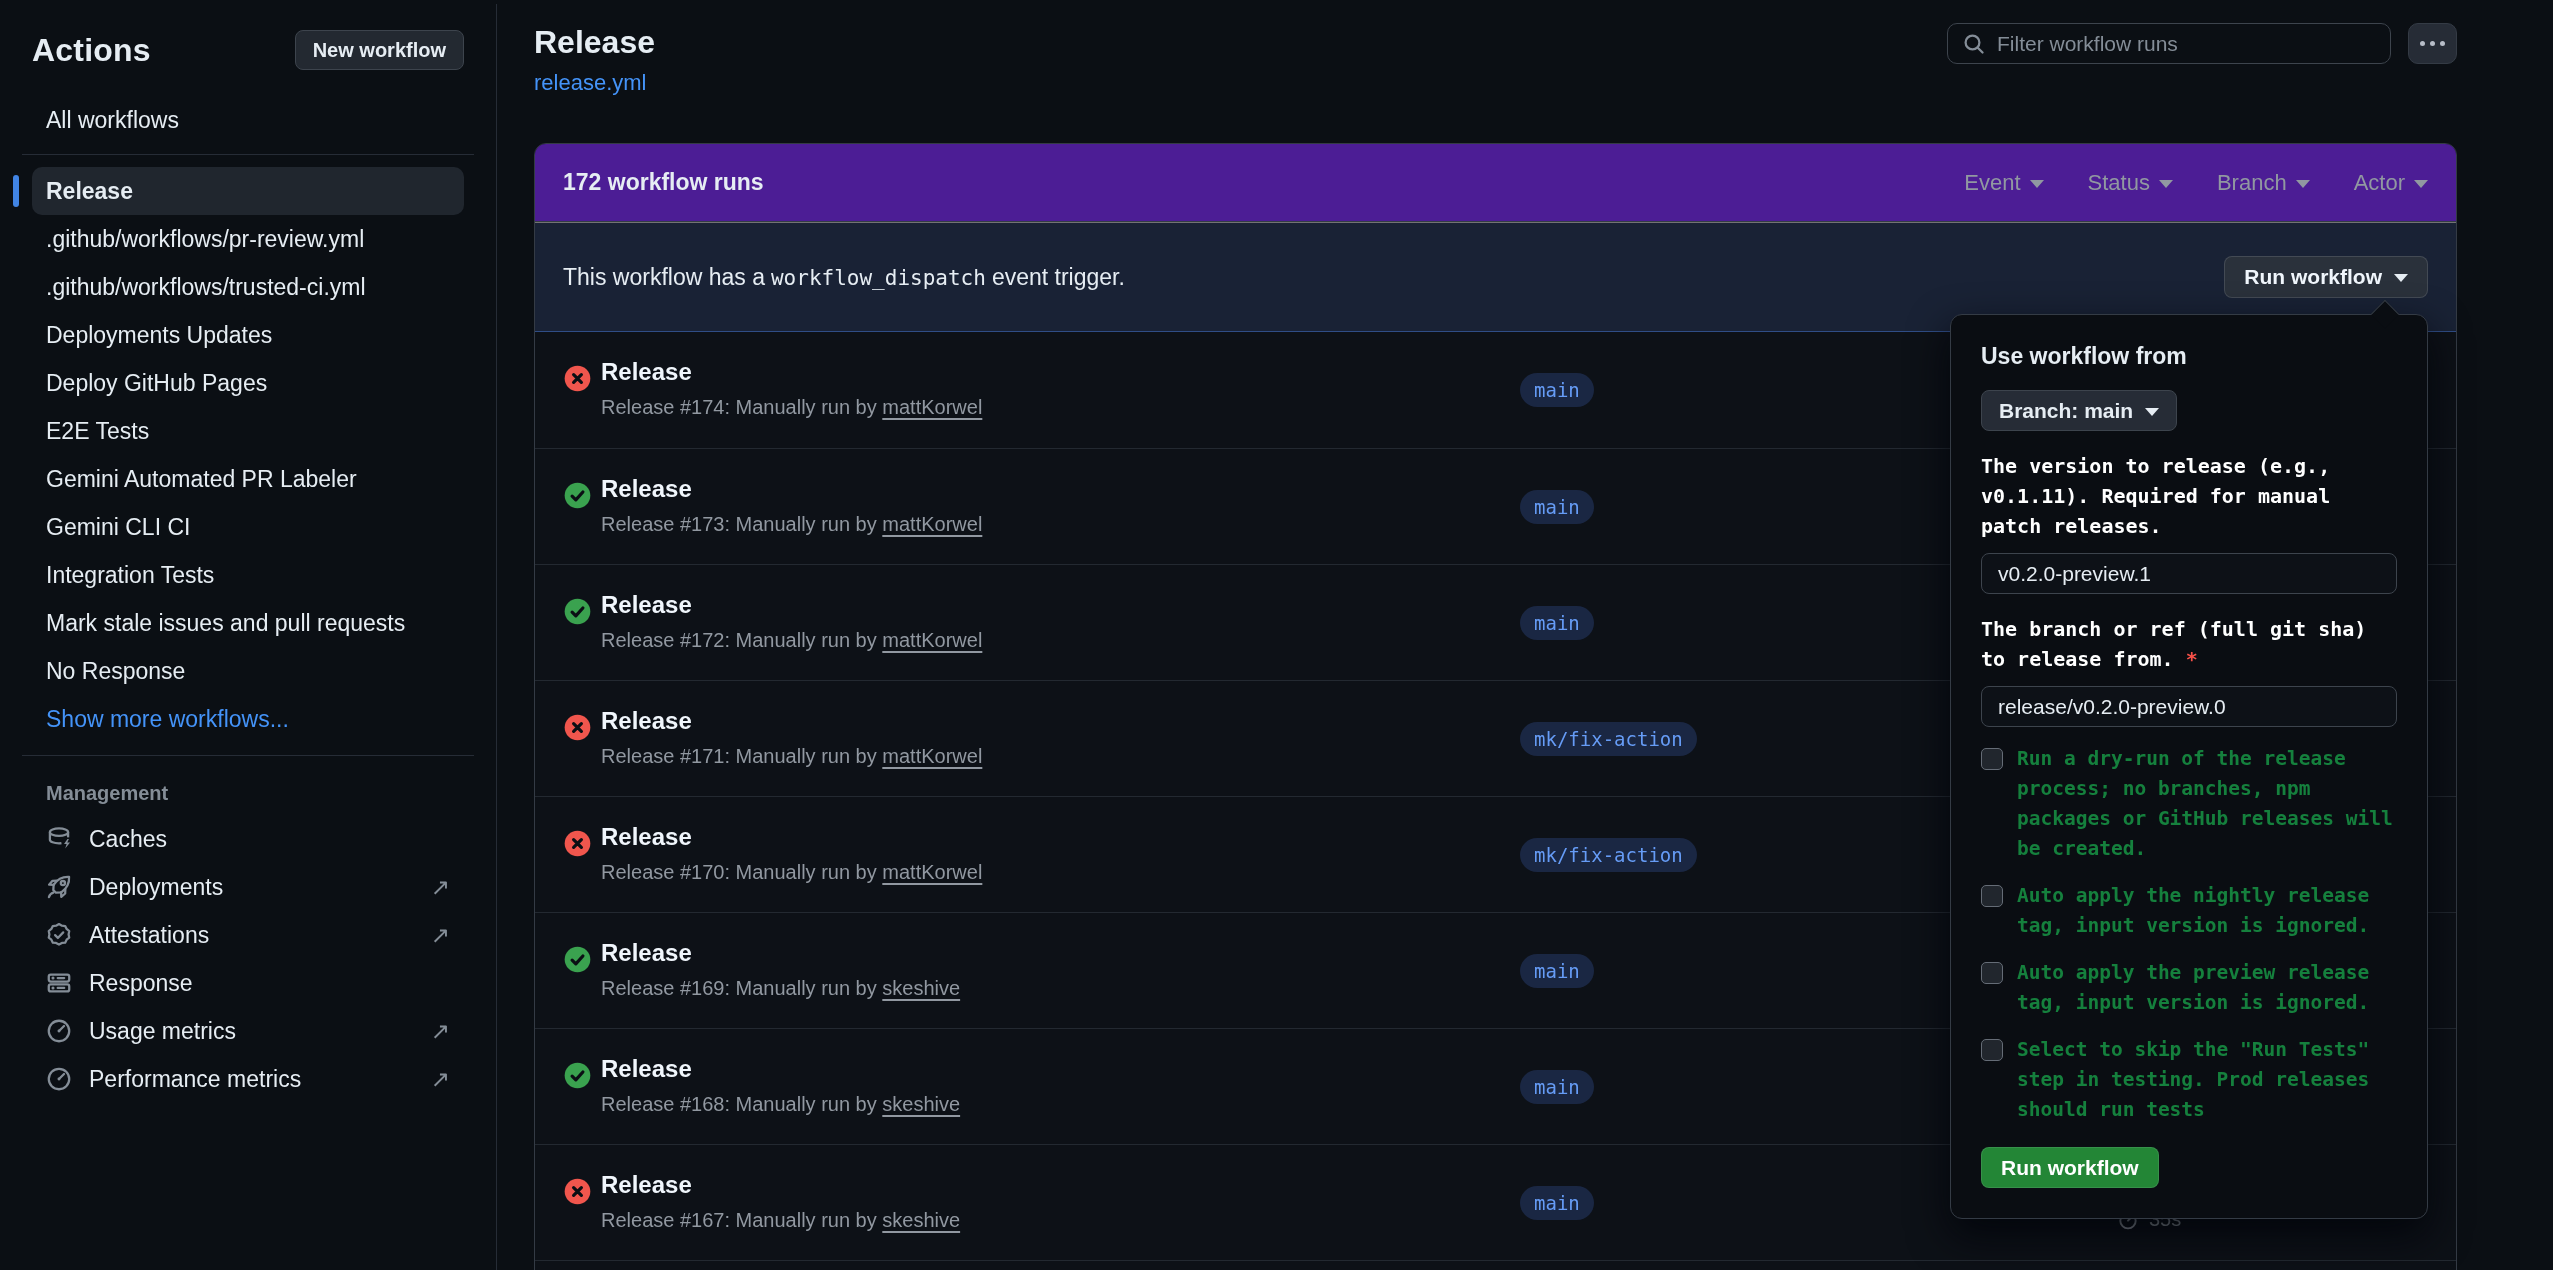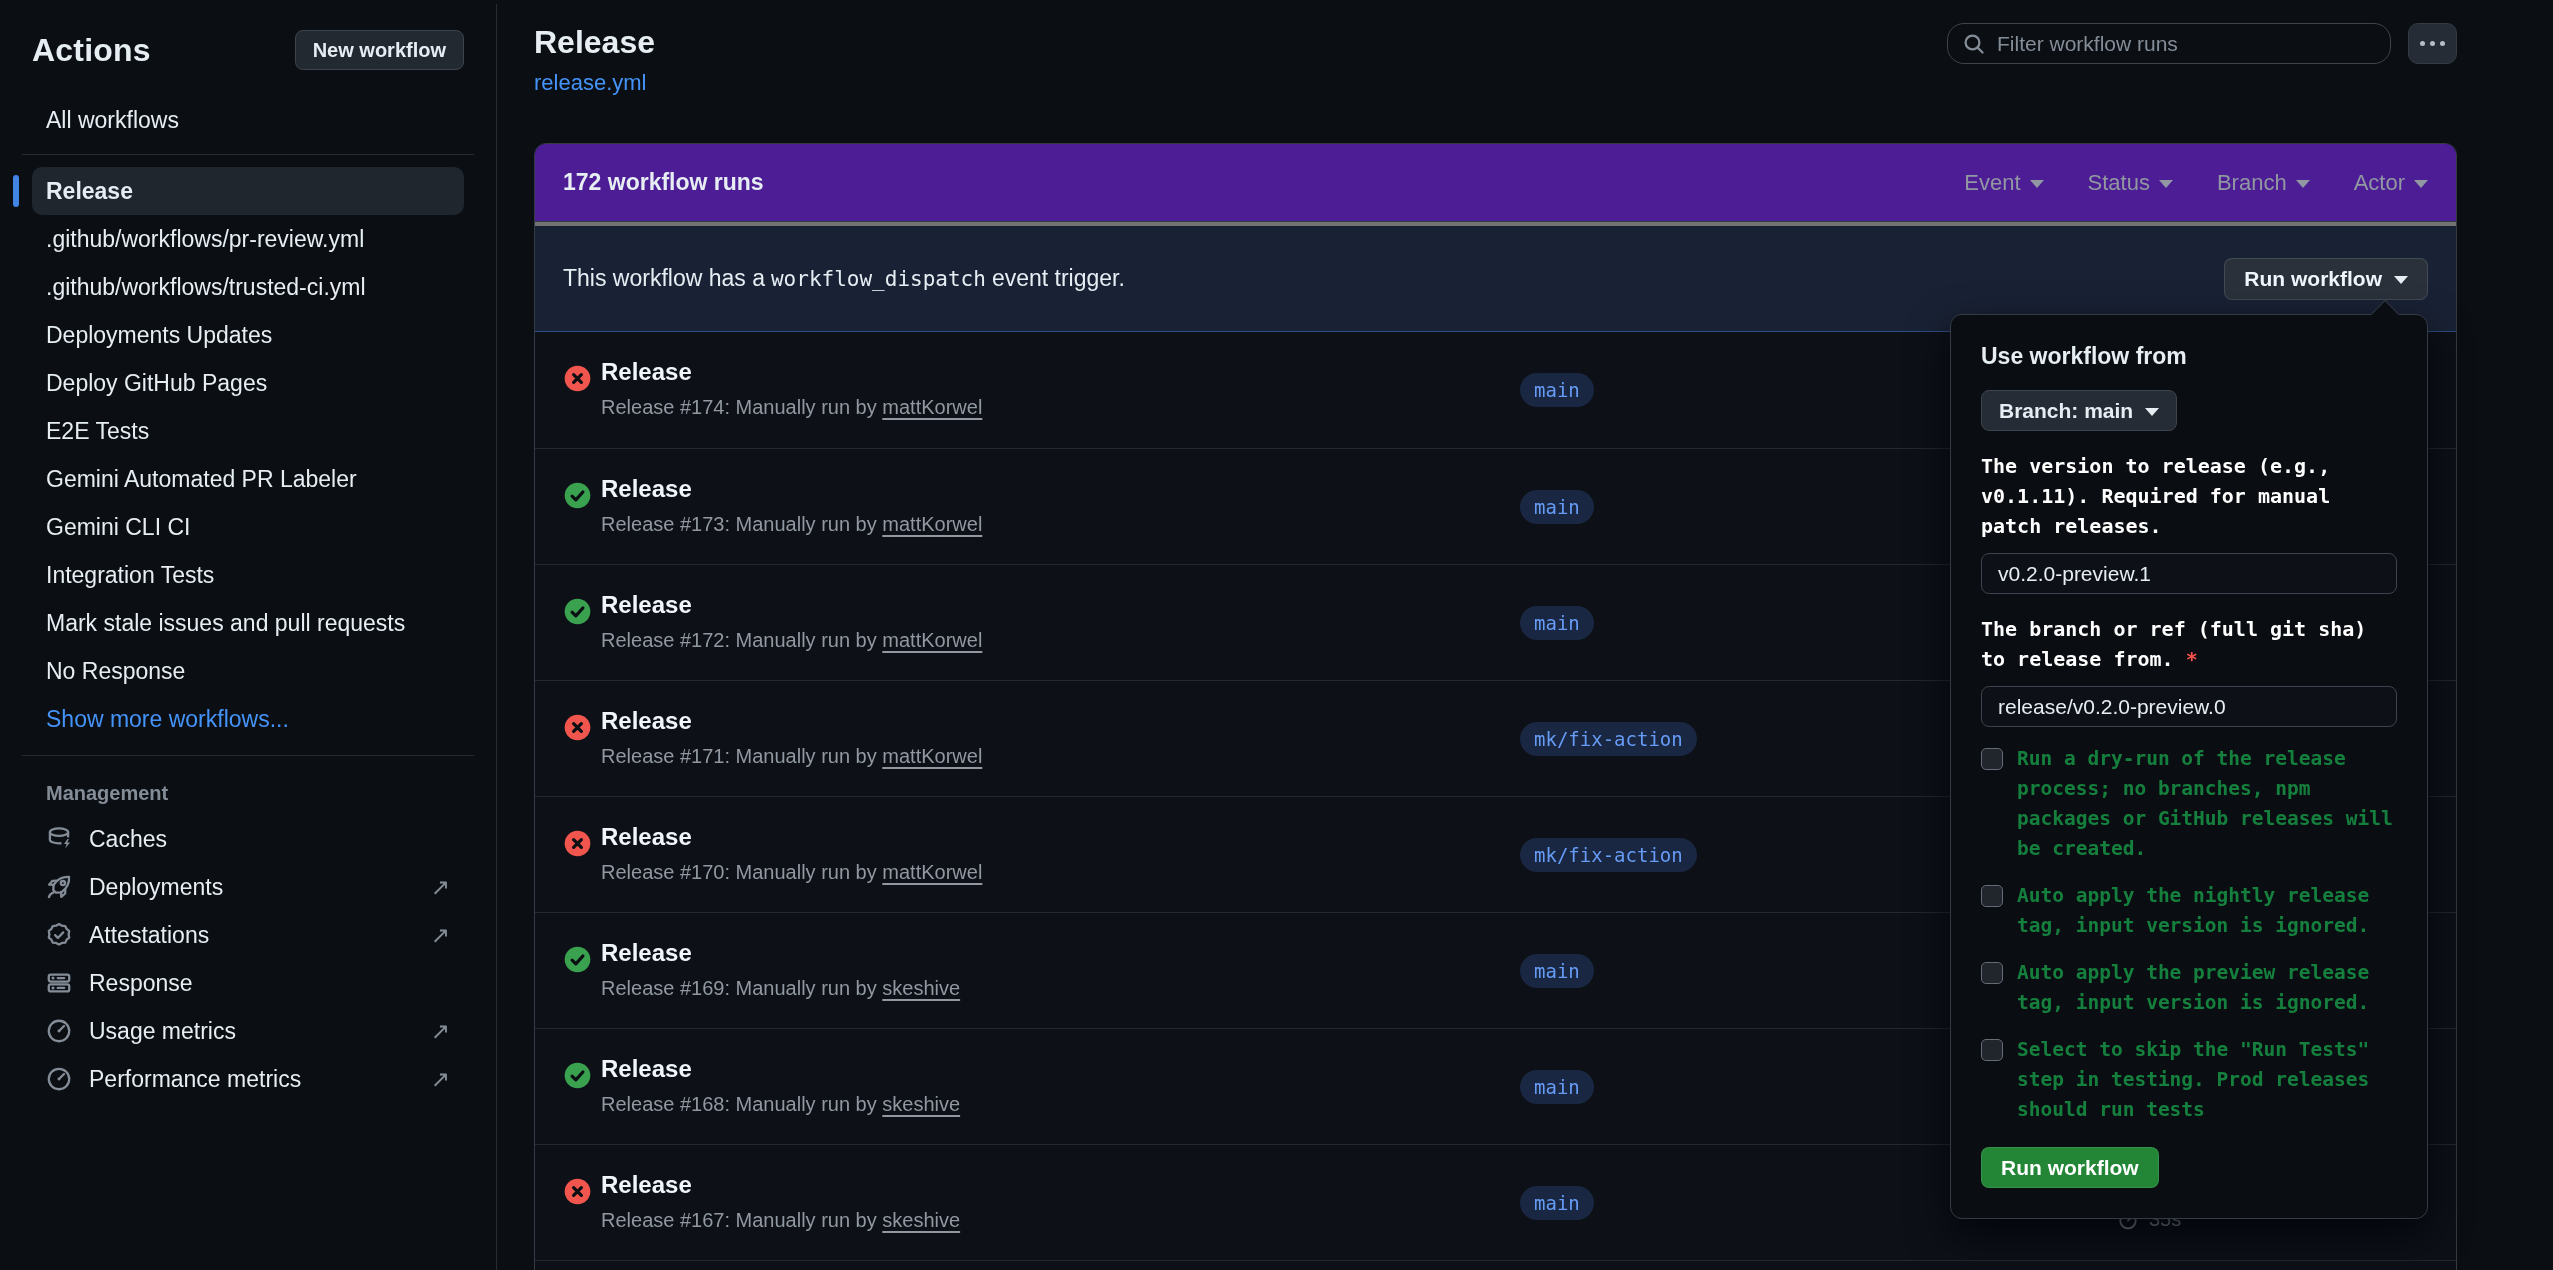--- a/index.html
+++ b/index.html
@@ -39,21 +39,21 @@
   .mgmt-label { margin:26px 14px 10px; font-size:20px; font-weight:600; color:#848d97; }
   .mgmt-item { height:48px; display:flex; align-items:center; gap:17px; padding:0 14px; font-size:23px; border-radius:10px; cursor:pointer; }
   .mgmt-item svg { width:26px; height:26px; color:#848d97; flex:none; }
   .ext-arrow { margin-left:auto; color:#848d97; font-size:23px; line-height:1; }
 
   
   .page-title { position:absolute; left:534px; top:24px; font-size:32px; font-weight:700; }
   .page-sub { position:absolute; left:534px; top:70px; font-size:22px; color:#4493f8; cursor:pointer; }
   .topbar { position:absolute; top:23px; right:96px; display:flex; gap:17px; align-items:center; }
   .search-box {
-    width:444px; height:41px; border:1px solid #3d444d; border-radius:17px;
+    width:444px; height:41px; border:1px solid #3d444d; border-radius:10px;
     display:flex; align-items:center; padding:0 14px; gap:11px; background:#0b0f14;margin-left:16px;
   }
   .search-box svg { width:24px; height:24px; color:#848d97; flex:none; }
   .search-box input {
     background:transparent; border:none; outline:none; color:#e6edf3;
     font-size:21px; width:100%; font-family:inherit;
   }
   .search-box input::placeholder { color:#848d97; }
   .kebab-btn {
     width:49px; height:41px; background:#262c36; border:1px solid #343b45; border-radius:10px;
@@ -70,21 +70,21 @@
     height:78px; background:#4c1d95; border-bottom:1px solid #343b45;
     display:flex; align-items:center; padding:0 28px;
   }
   .list-count { font-size:23px; font-weight:700; }
   .list-filters { margin-left:auto; display:flex; gap:44px; }
   .filter { display:flex; align-items:center; gap:9px; color:#9198a1; font-size:22px; cursor:pointer; }
   .caret-down { width:0; height:0; border-left:7px solid transparent; border-right:7px solid transparent; border-top:8px solid #9198a1; margin-top:3px; }
 
   .banner {
     height:110px; background:#192235;
-    border-top:4px solid #737373; border-bottom:1px solid #2f4d86;
+    border-top:1px solid #737373; border-bottom:1px solid #2f4d86;
     display:flex; align-items:center; padding:0 28px; font-size:23px;
   }
   .banner code { font-family:"DejaVu Sans Mono", monospace; font-size:21px; padding:0 6px; }
   .banner-btn {
     margin-left:auto; height:42px; background:#2a313b; border:1px solid rgba(240,246,252,0.13);
     border-radius:8px; color:#f0f6fc; font-size:21px; font-weight:600; font-family:inherit;
     display:flex; align-items:center; gap:12px; padding:0 19px; cursor:pointer;
   }
   .banner-btn .caret-down { border-top-color:#e6edf3; margin-top:2px; }
 

